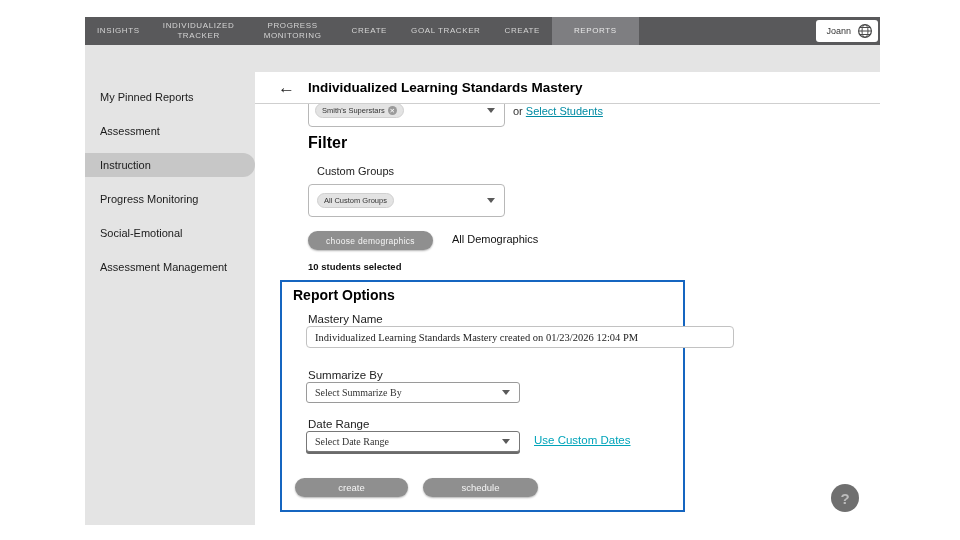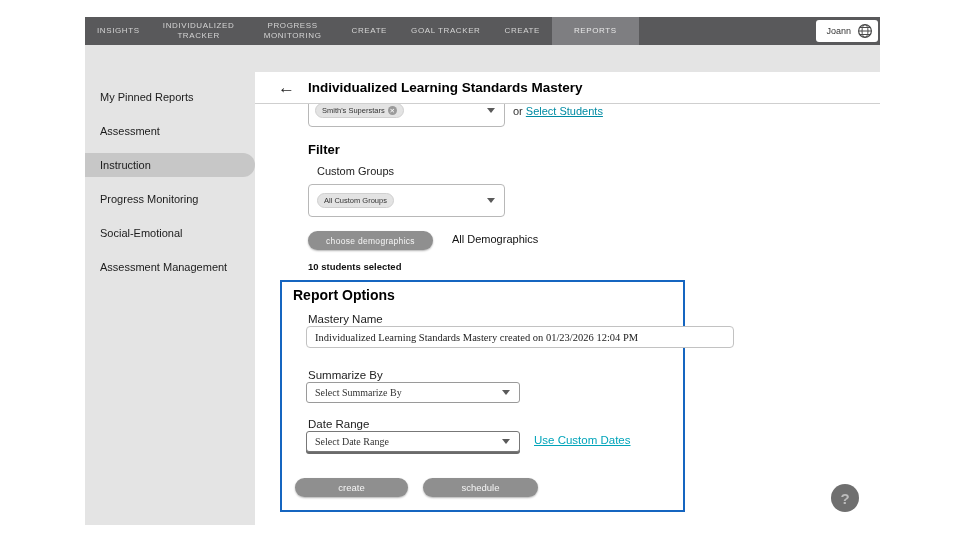--- a/index.html
+++ b/index.html
@@ -40,21 +40,21 @@
            border-top:5px solid #5a5a5a; margin-left:auto; margin-right:9px; flex:none; }
   .chip { display:inline-flex; align-items:center; gap:3px; background:#e3e3e3; border:1px solid #d0d0d0;
           border-radius:9px; font-size:7.5px; color:#333; padding:2px 6px; white-space:nowrap; }
   .chip-x { width:9px; height:9px; border-radius:50%; background:#9a9a9a; color:#fff; font-size:6.5px;
             line-height:9px; text-align:center; cursor:pointer; }
 
   .dd-class { left:53px; top:-11px; width:197px; height:34px; padding-left:6px; }
   .or-students { position:absolute; left:258px; top:1px; font-size:11px; color:#333; }
   .link-teal { color:#008ba3; text-decoration:underline; cursor:pointer; }
 
-  .filter-h { position:absolute; left:53px; top:38px; font-size:13px; font-weight:bold; color:#000; }
+  .filter-h { position:absolute; left:53px; top:30px; font-size:16px; font-weight:bold; color:#000; }
   .cg-label { position:absolute; left:62px; top:61px; font-size:11px; color:#222; }
   .dd-groups { left:53px; top:80px; width:197px; height:33px; padding-left:8px; }
 
   .pill-btn { border:none; border-radius:10px; background:#8f8f8f; color:#f5f5f5; cursor:pointer;
               box-shadow:0 1px 2px rgba(0,0,0,.3); font-family:"Liberation Sans", sans-serif; }
   .demo-btn { position:absolute; left:53px; top:127px; width:125px; height:19px; font-size:8.5px; letter-spacing:.3px; }
   .demo-val { position:absolute; left:197px; top:129px; font-size:11px; color:#111; }
   .students-sel { position:absolute; left:53px; top:157px; font-size:9.5px; font-weight:bold; color:#111; }
 
   

